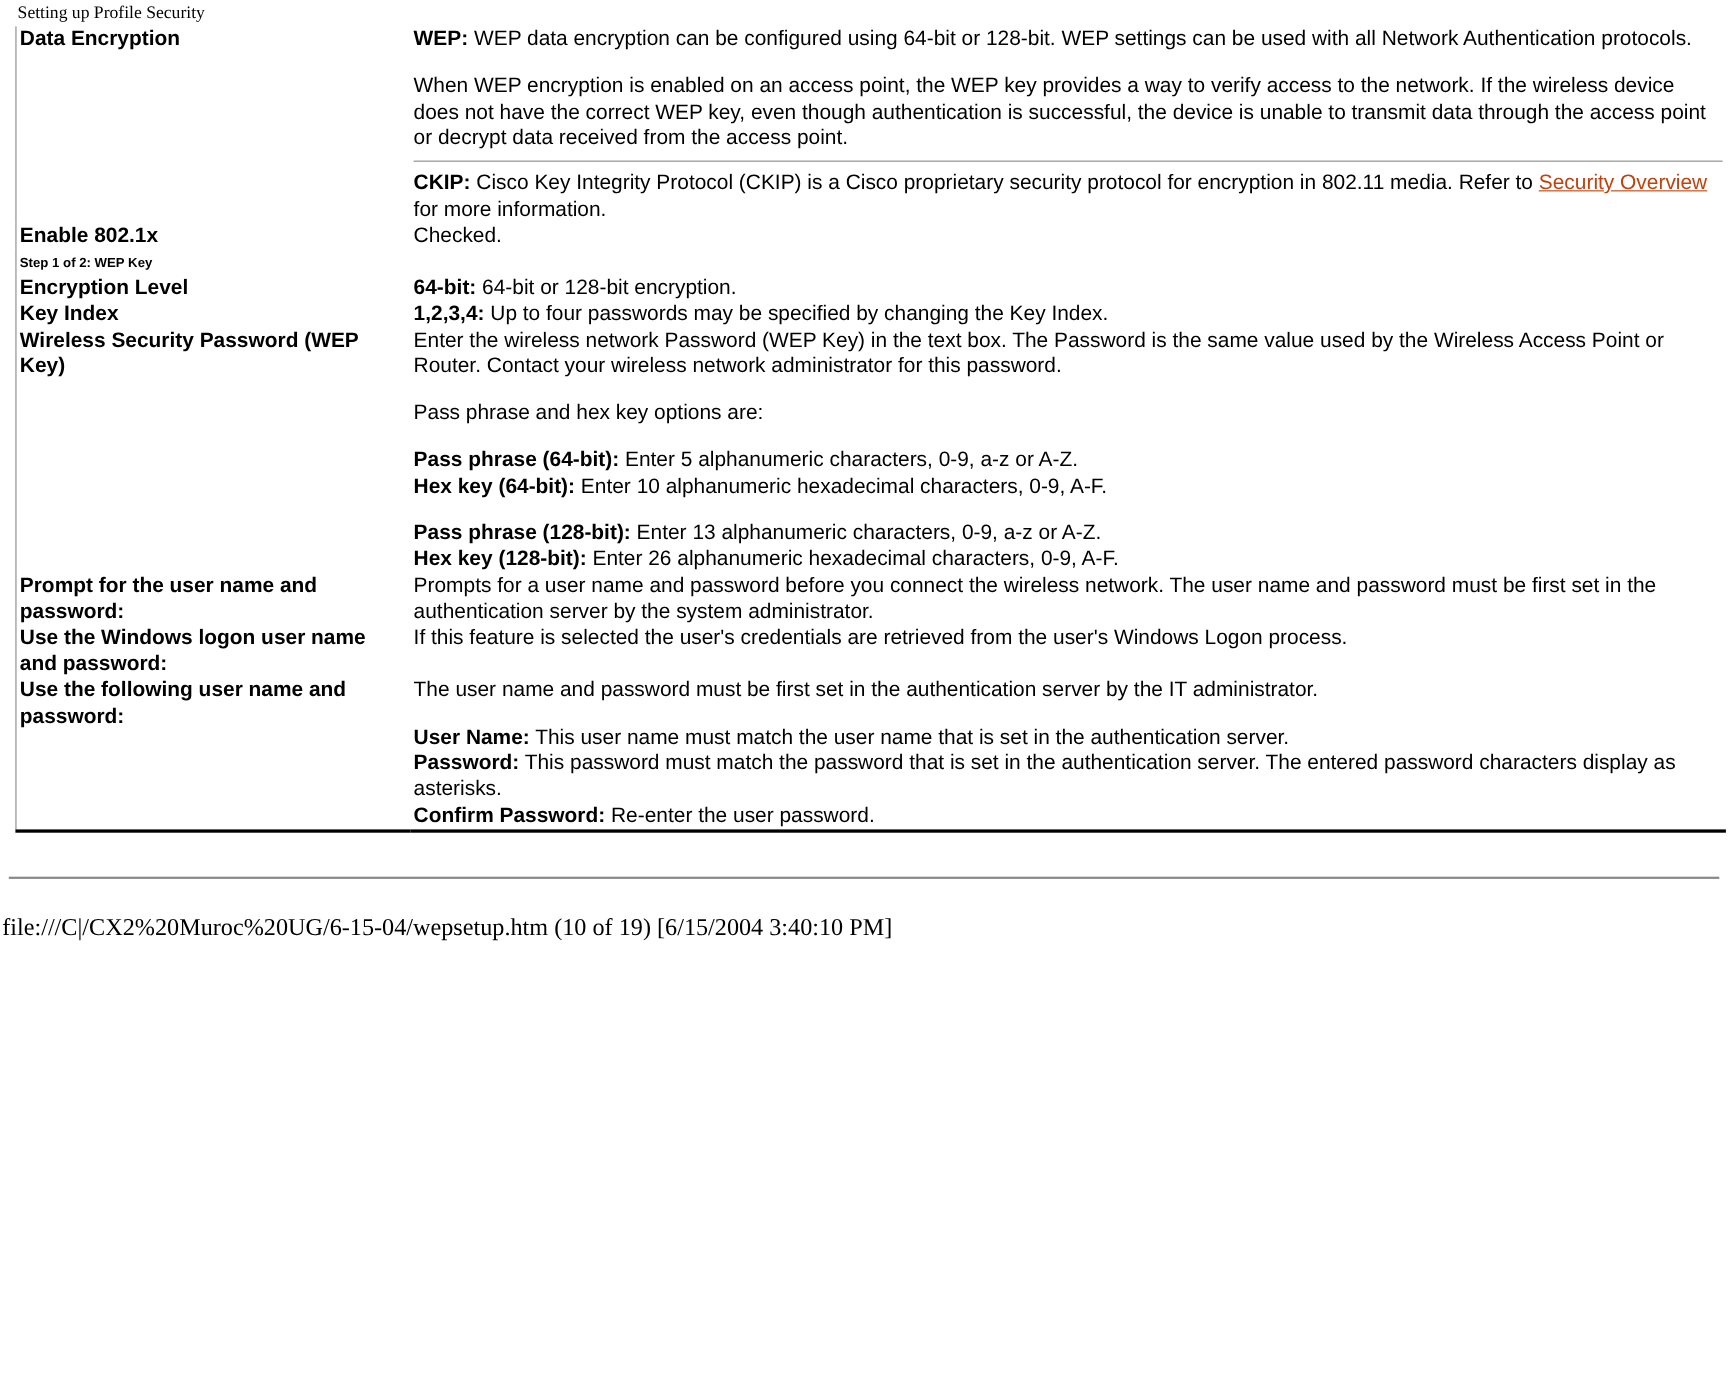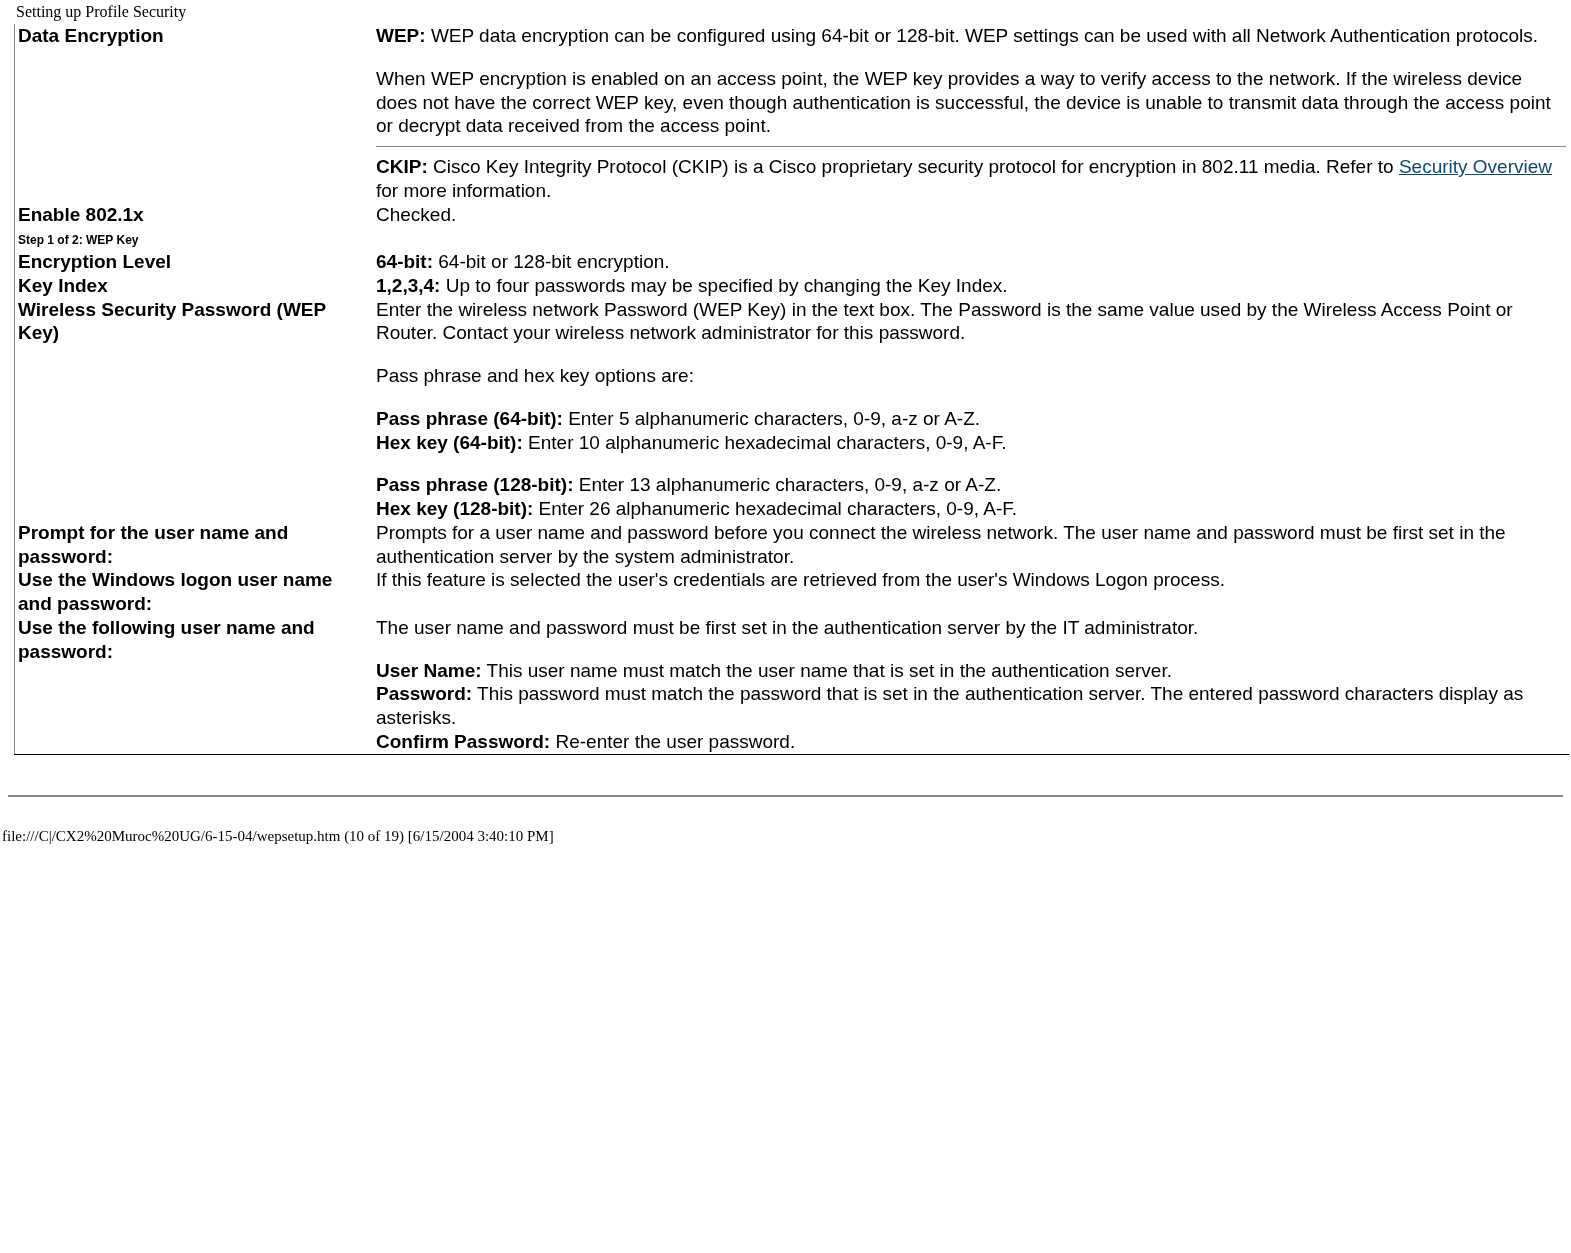--- a/index.html
+++ b/index.html
@@ -15,21 +15,21 @@
     font-family: "Times New Roman", Times, serif;
     font-size: 16px;
     padding: 2px 0 2px 16px;
   }
   .content-wrap {
     padding: 0 2px 0 14px;
   }
   table.settings {
     border-collapse: collapse;
     border-left: 1px solid #888;
-    border-bottom: 1px solid #000000;
+    border-bottom: 3px solid #000000;
     width: auto;
   }
   table.settings td {
     vertical-align: top;
     padding: 0 3px 0 3px;
   }
   .col-left {
     width: 352px;
     font-weight: normal;
   }
@@ -47,26 +47,26 @@
     border: none;
     border-top: 1px solid #888;
     margin: 8px 0 8px 0;
   }
   hr.outer {
     border: none;
     border-top: 2px solid #888;
     margin: 40px 8px 0 8px;
   }
   a.link {
-    color: #0c4a6e;
+    color: #c2410c;
     text-decoration: underline;
   }
   .footer {
     font-family: "Times New Roman", Times, serif;
-    font-size: 15px;
+    font-size: 22px;
     padding: 30px 0 4px 2px;
   }
 </style>
 </head>
 <body>
 
 <div class="header">Setting up Profile Security</div>
 
 <div class="content-wrap">
 <table class="settings">

